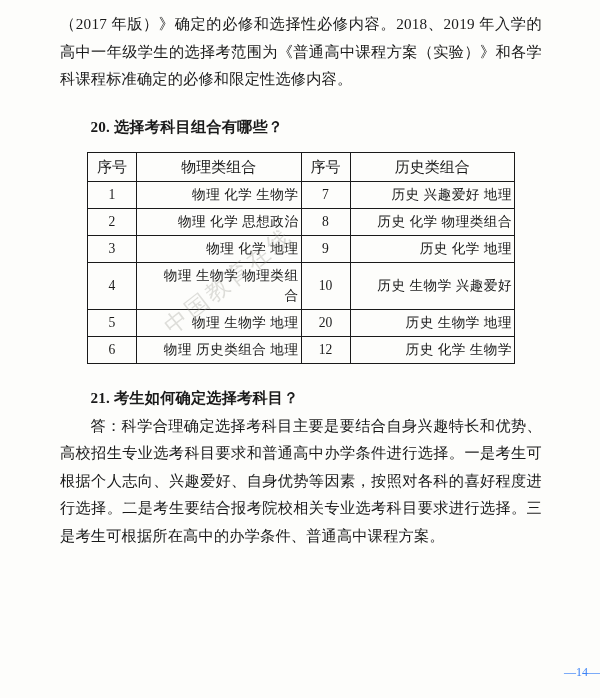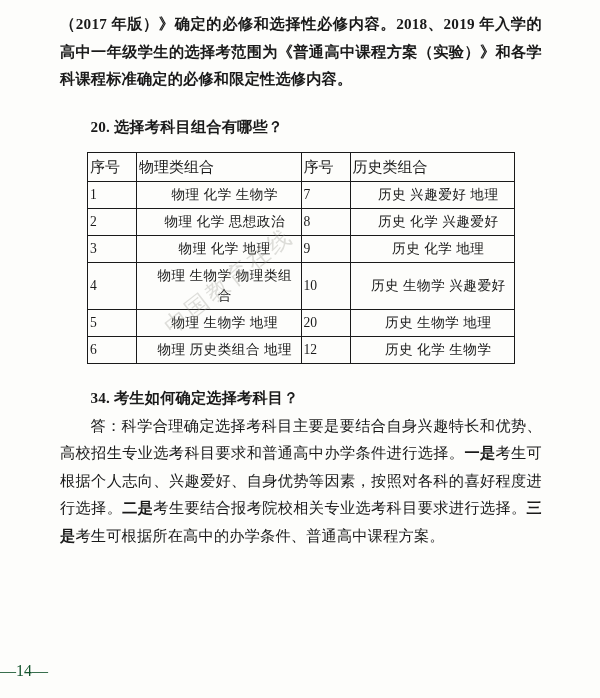--- a/index.html
+++ b/index.html
@@ -41,49 +41,48 @@
   }
   .qheading {
     font-weight: bold;
     text-indent: 2em;
     font-size: 15.2px;
     line-height: 27.5px;
     margin-top: 20px;
   }
   .para {
     margin-top: 0px;
-    font-weight: bold;
   }
   .bold {
-    font-weight: bold;
+    font-weight: normal;
   }
   table.combo {
     border-collapse: collapse;
     margin: 12px auto 10px auto;
     width: 428px;
     table-layout: fixed;
   }
   table.combo th, table.combo td {
     border: 1px solid #1a1a1a;
     font-size: 13.6px;
     line-height: 20px;
     padding: 3px 2px;
-    text-align: left;
+    text-align: center;
     font-family: "Liberation Serif", "DejaVu Serif", serif;
   }
   table.combo th {
     font-weight: normal;
     font-size: 15px;
     padding: 4px 2px;
   }
   table.combo td.numcell {
     width: 44px;
   }
   table.combo td.textcell {
-    text-align: center;
+    text-align: right;
     padding-left: 14px;
     letter-spacing: 0.5px;
   }
   table.combo th.numhead {
     width: 44px;
   }
   .watermark {
     position: absolute;
     left: 196px;
     top: 228px;
@@ -96,23 +95,23 @@
     font-size: 23px;
     letter-spacing: 3px;
     font-family: "Liberation Serif", "DejaVu Serif", serif;
     white-space: nowrap;
   }
   .footer {
     position: absolute;
     bottom: 18px;
     left: 0;
     width: 600px;
-    text-align: left;
-    font-size: 16px;
-    color: #14532d;
+    text-align: right;
+    font-size: 12px;
+    color: #3b82f6;
   }
   .tbl-wrap {
     position: relative;
   }
 </style>
 </head>
 <body>
 
 <div class="page">
 
@@ -137,21 +136,21 @@
           <tr>
             <td class="numcell">1</td>
             <td class="textcell">物理  化学  生物学</td>
             <td class="numcell">7</td>
             <td class="textcell">历史  兴趣爱好  地理</td>
           </tr>
           <tr>
             <td class="numcell">2</td>
             <td class="textcell">物理  化学  思想政治</td>
             <td class="numcell">8</td>
-            <td class="textcell">历史  化学  兴趣爱好</td>
+            <td class="textcell">历史  化学  物理类组合</td>
           </tr>
           <tr>
             <td class="numcell">3</td>
             <td class="textcell">物理  化学  地理</td>
             <td class="numcell">9</td>
             <td class="textcell">历史  化学  地理</td>
           </tr>
           <tr>
             <td class="numcell">4</td>
             <td class="textcell">物理  生物学  物理类组合</td>
@@ -167,21 +166,21 @@
           <tr>
             <td class="numcell">6</td>
             <td class="textcell">物理  历史类组合  地理</td>
             <td class="numcell">12</td>
             <td class="textcell">历史  化学  生物学</td>
           </tr>
         </tbody>
       </table>
     </div>
 
-    <p class="qheading">34. 考生如何确定选择考科目？</p>
+    <p class="qheading">21. 考生如何确定选择考科目？</p>
 
     <p class="indent"><span>答：科学合理确定选择考科目主要是要结合自身兴趣特长和优势、高校招生专业选考科目要求和普通高中办学条件进行选择。</span><span class="bold">一是</span><span>考生可根据个人志向、兴趣爱好、自身优势等因素，按照对各科的喜好程度进行选择。</span><span class="bold">二是</span><span>考生要结合报考院校相关专业选考科目要求进行选择。</span><span class="bold">三是</span><span>考生可根据所在高中的办学条件、普通高中课程方案。</span></p>
 
   </div>
 
   <div class="watermark">中国教育在线</div>
 
   <div class="footer">—14—</div>
 
 </div>

